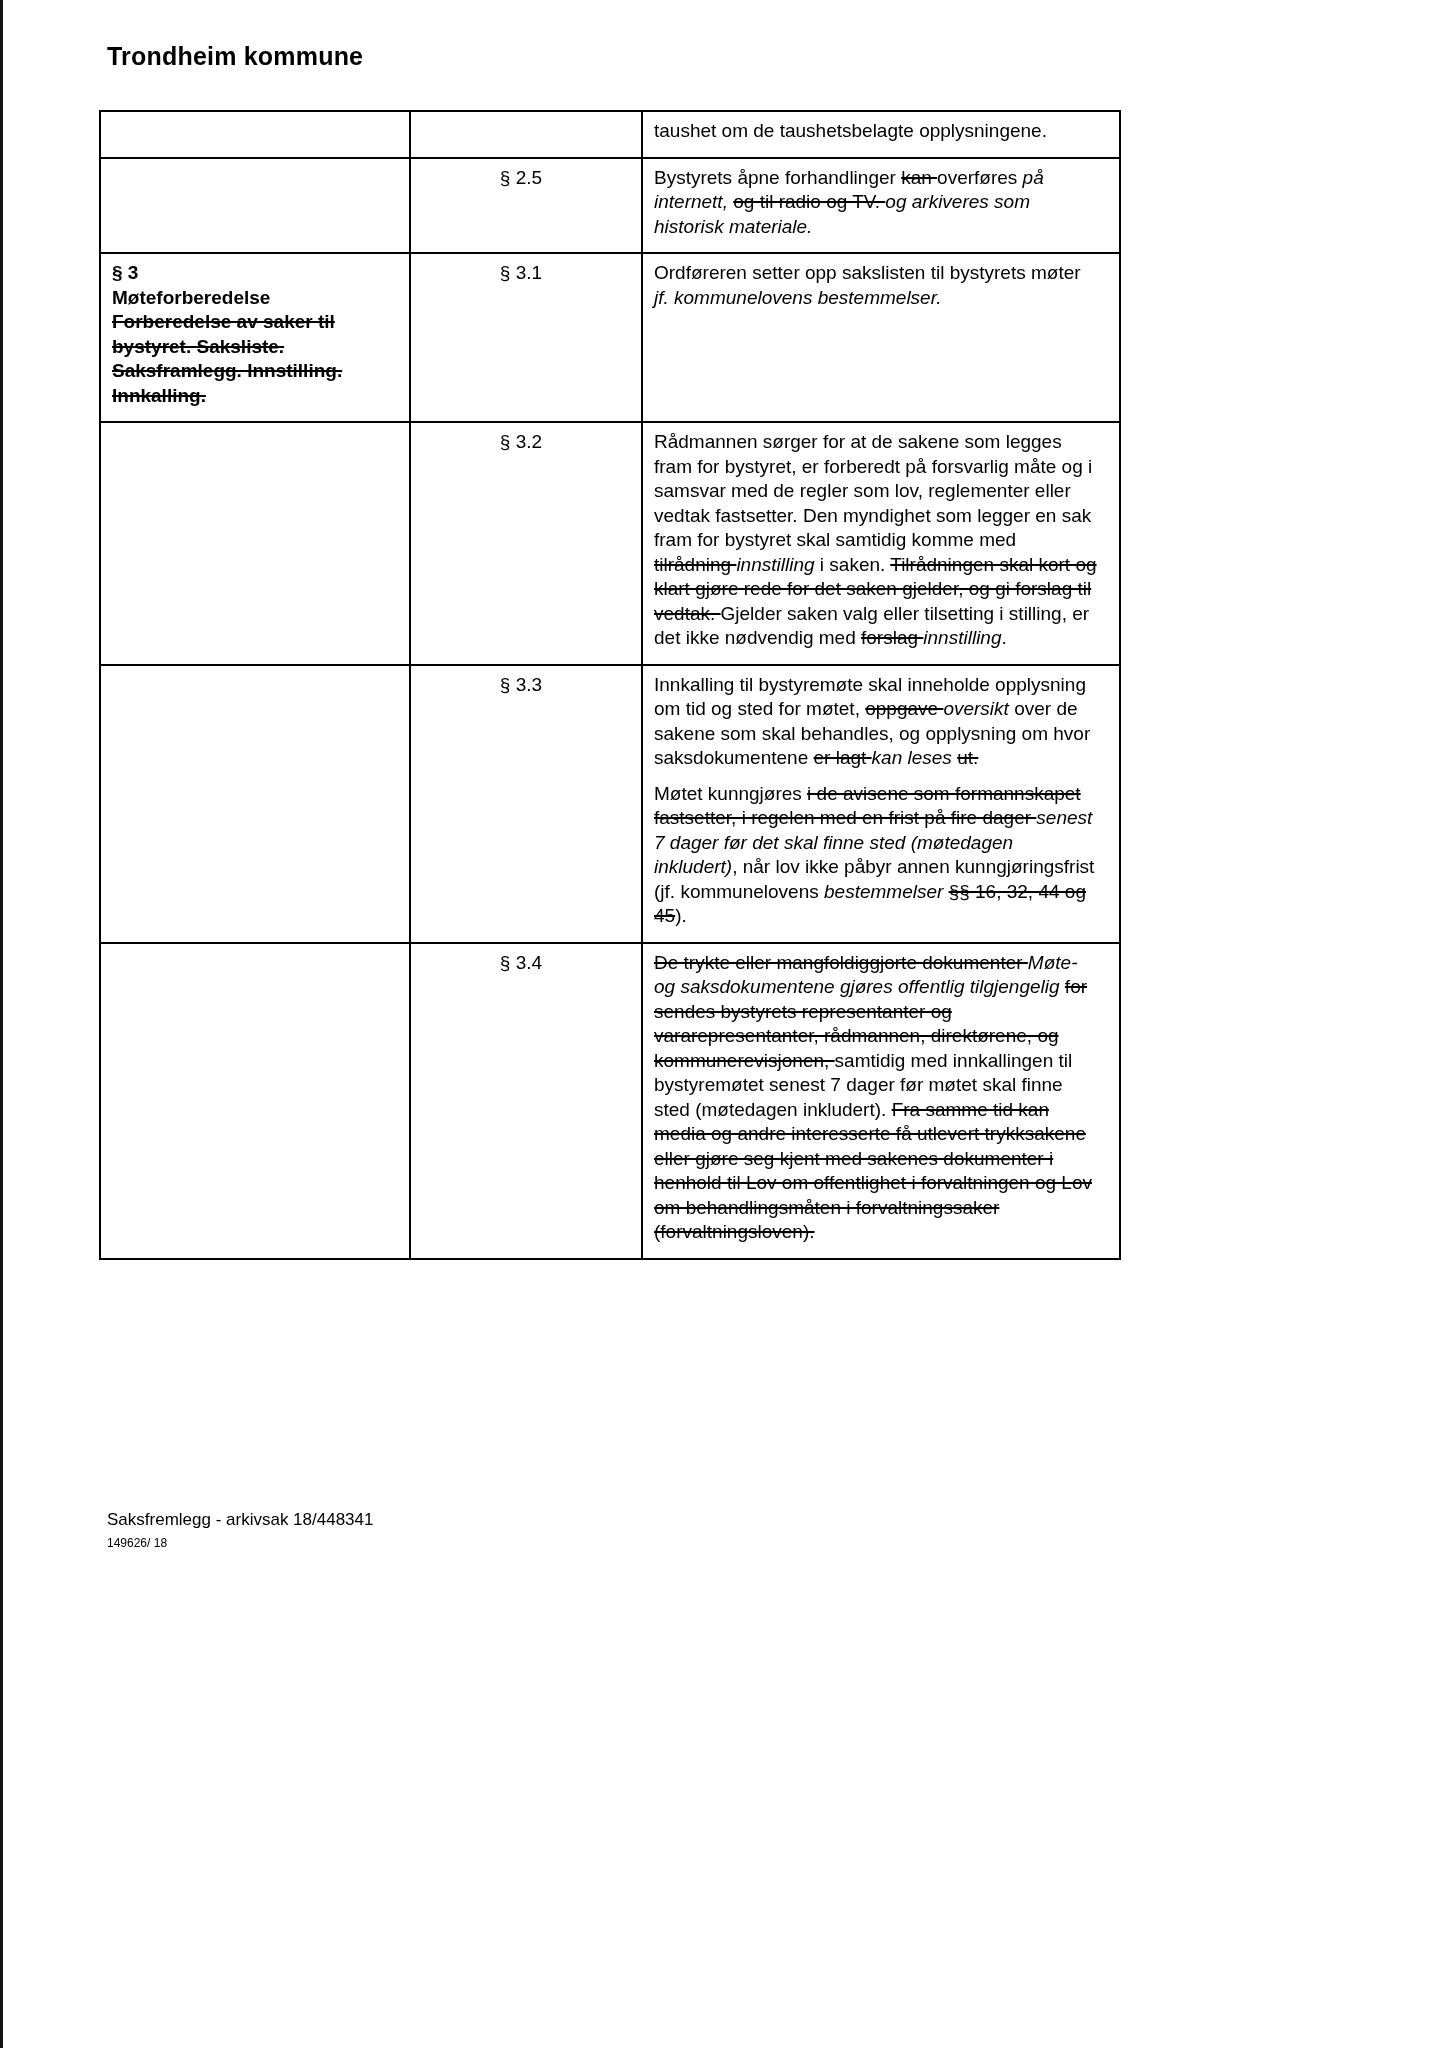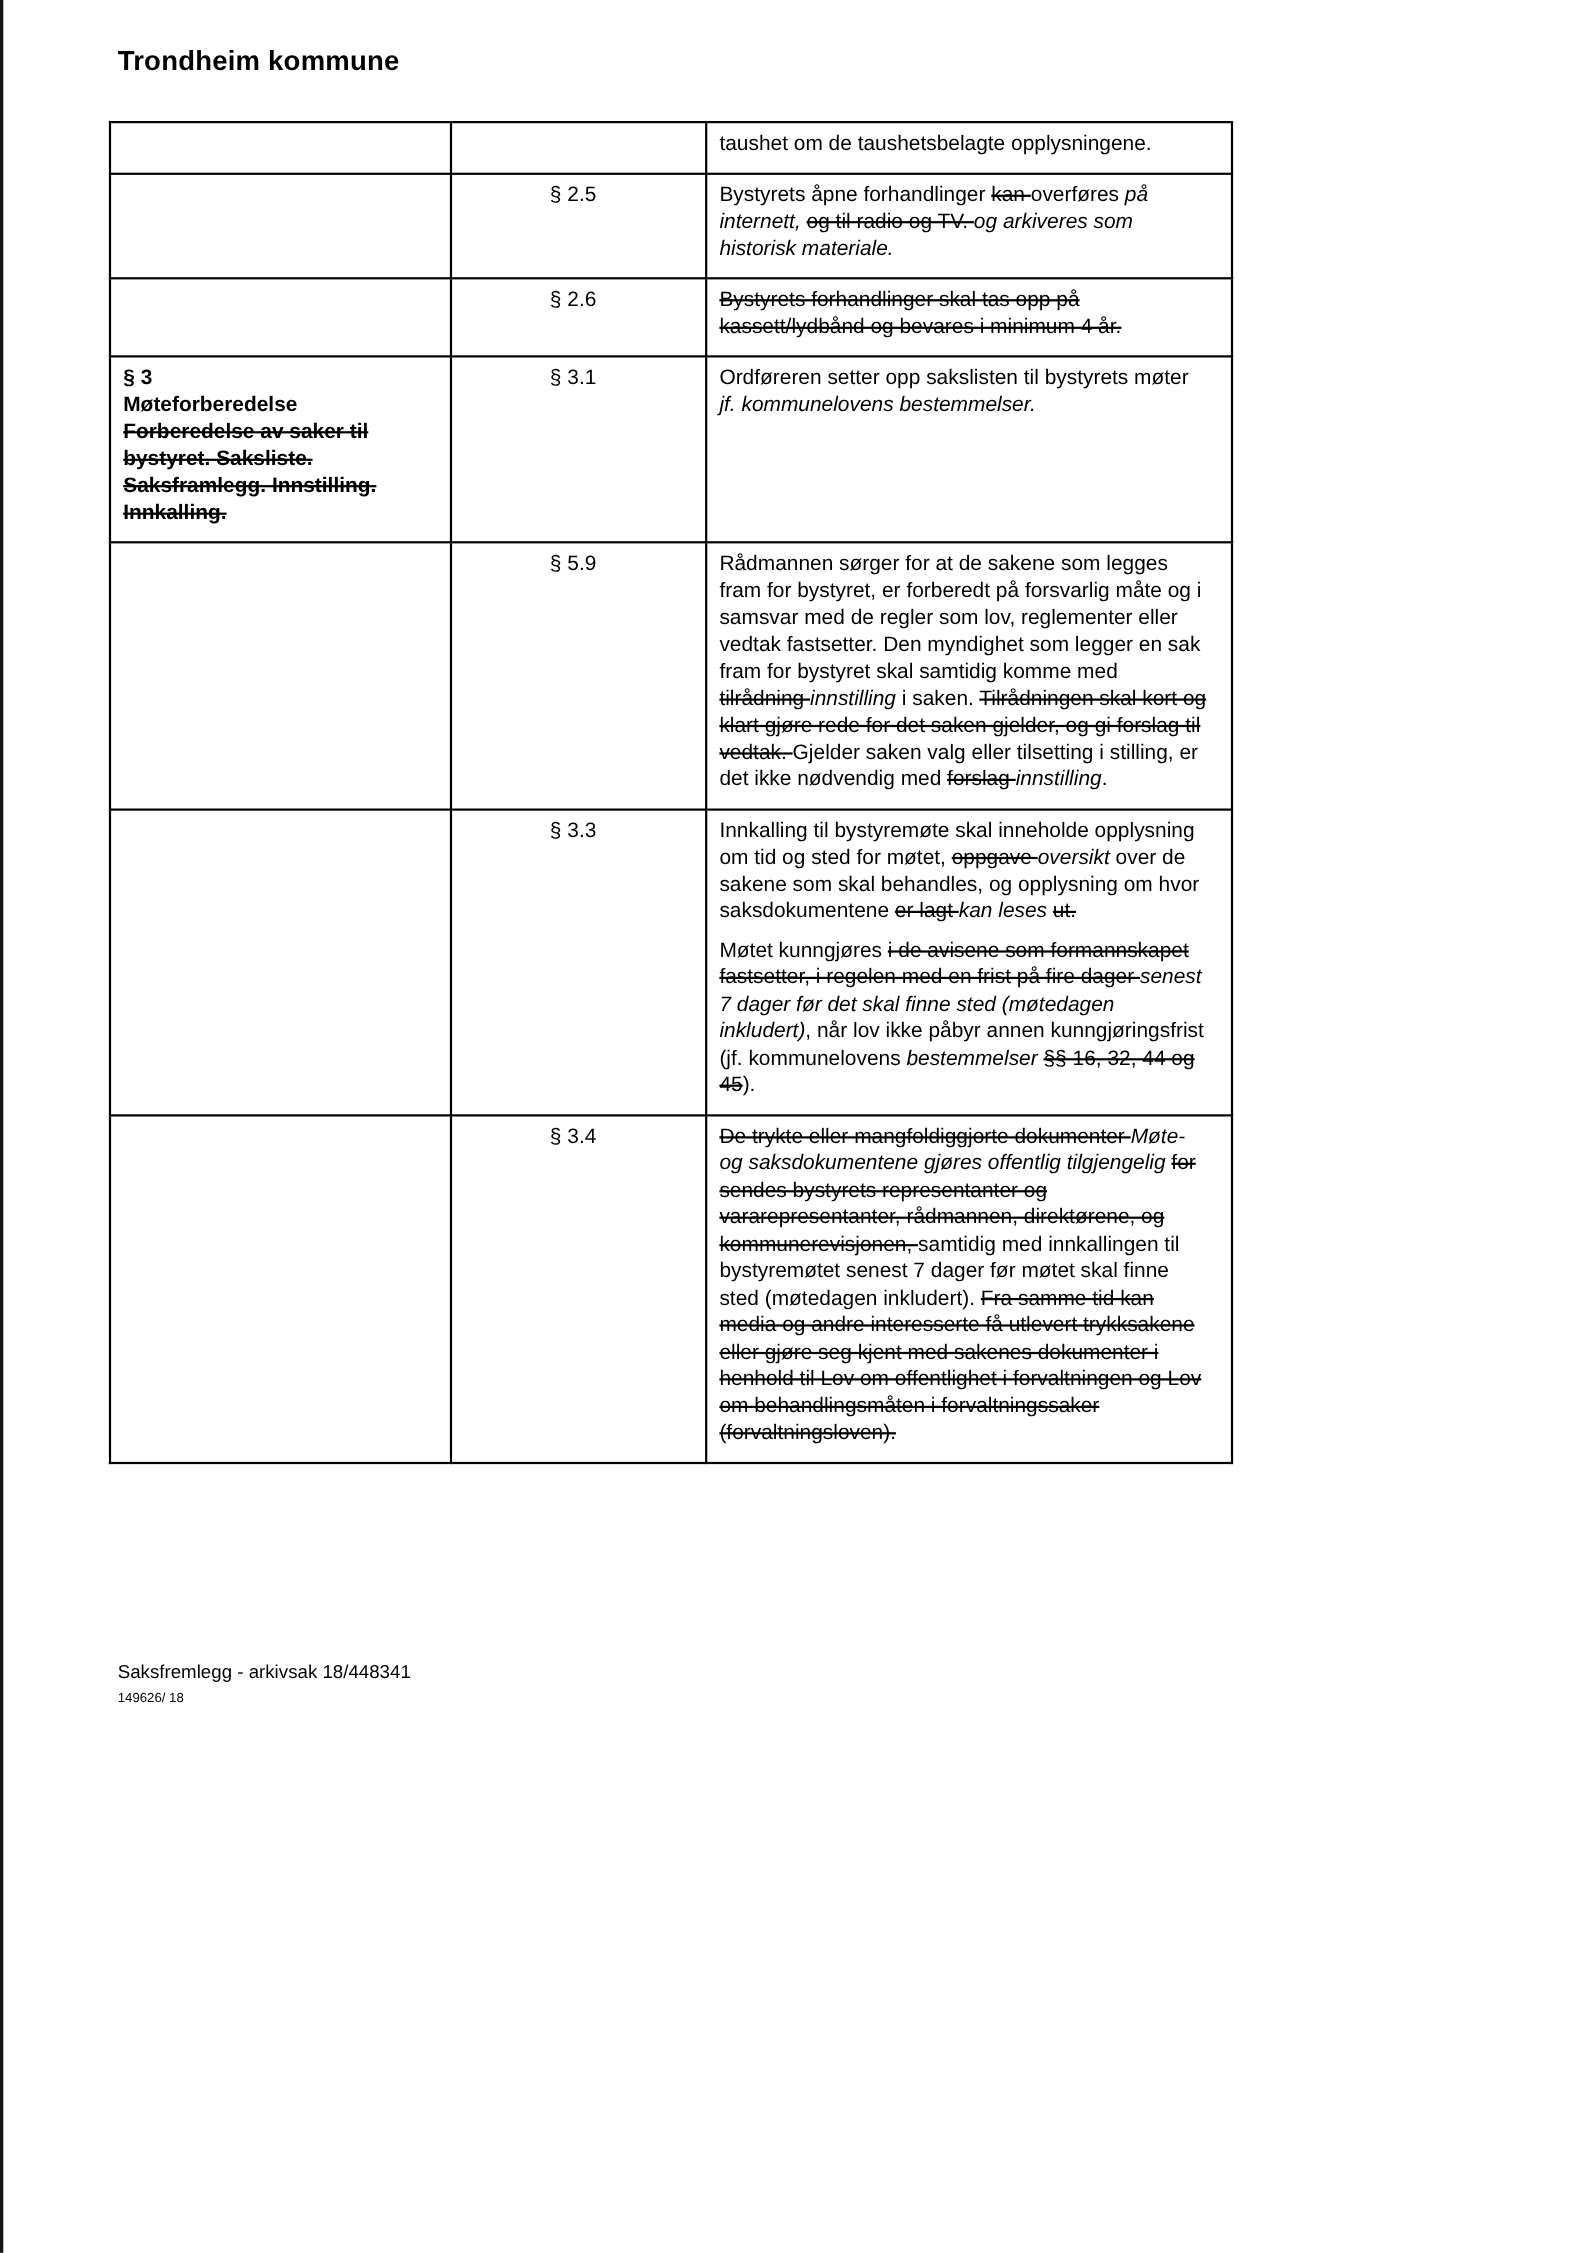--- a/index.html
+++ b/index.html
@@ -76,40 +76,33 @@
           </td>
         </tr>
         <tr>
           <td class="c1"></td>
           <td class="c2">§ 2.5</td>
           <td class="c3">
             <div class="para"><span>Bystyrets åpne forhandlinger </span><span class="strike">kan </span><span>overføres </span><span class="italic">på internett, </span><span class="strike">og til radio og TV. </span><span class="italic">og arkiveres som historisk materiale.</span></div>
           </td>
         </tr>
         <tr>
-          <td class="c1"></td>
-          <td class="c2">§ 2.6</td>
-          <td class="c3">
-            <div class="para"><span class="strike">Bystyrets forhandlinger skal tas opp på kassett/lydbånd og  bevares i minimum 4 år.</span></div>
-          </td>
-        </tr>
-        <tr>
           <td class="c1">
             <div class="para"><span class="bold">§ 3</span></div>
             <div class="para"><span class="bold">Møteforberedelse</span></div>
             <div class="para"><span class="bold strike">Forberedelse av saker til bystyret. Saksliste. Saksframlegg. Innstilling. Innkalling.</span></div>
           </td>
           <td class="c2">§ 3.1</td>
           <td class="c3">
             <div class="para"><span>Ordføreren setter opp sakslisten til bystyrets møter </span><span class="italic">jf. kommunelovens bestemmelser.</span></div>
           </td>
         </tr>
         <tr>
           <td class="c1"></td>
-          <td class="c2">§ 5.9</td>
+          <td class="c2">§ 3.2</td>
           <td class="c3">
             <div class="para"><span>Rådmannen sørger for at de sakene som legges fram for bystyret, er forberedt på forsvarlig måte og i samsvar med de regler som lov, reglementer eller vedtak fastsetter. Den myndighet som legger en sak fram for bystyret skal samtidig komme med </span><span class="strike">tilrådning </span><span class="italic">innstilling</span><span> i saken. </span><span class="strike">Tilrådningen skal kort og klart gjøre rede for det saken gjelder, og gi forslag til vedtak. </span><span>Gjelder saken valg eller tilsetting i stilling, er det ikke nødvendig med </span><span class="strike">forslag </span><span class="italic">innstilling</span><span>.</span></div>
           </td>
         </tr>
         <tr>
           <td class="c1"></td>
           <td class="c2">§ 3.3</td>
           <td class="c3">
             <div class="para"><span>Innkalling til bystyremøte skal inneholde opplysning om tid og sted for møtet, </span><span class="strike">oppgave </span><span class="italic">oversikt</span><span> over de sakene som skal behandles, og opplysning om hvor saksdokumentene </span><span class="strike">er lagt </span><span class="italic">kan leses</span><span> </span><span class="strike">ut.</span></div>
             <div class="para"><span>Møtet kunngjøres </span><span class="strike">i de avisene som  formannskapet fastsetter, i regelen med en frist på  fire dager </span><span class="italic">senest 7 dager før det skal finne sted (møtedagen inkludert)</span><span>, når lov ikke påbyr annen kunngjøringsfrist (jf. kommunelovens </span><span class="italic">bestemmelser </span><span class="strike">§§ 16, 32, 44 og 45</span><span>).</span></div>

